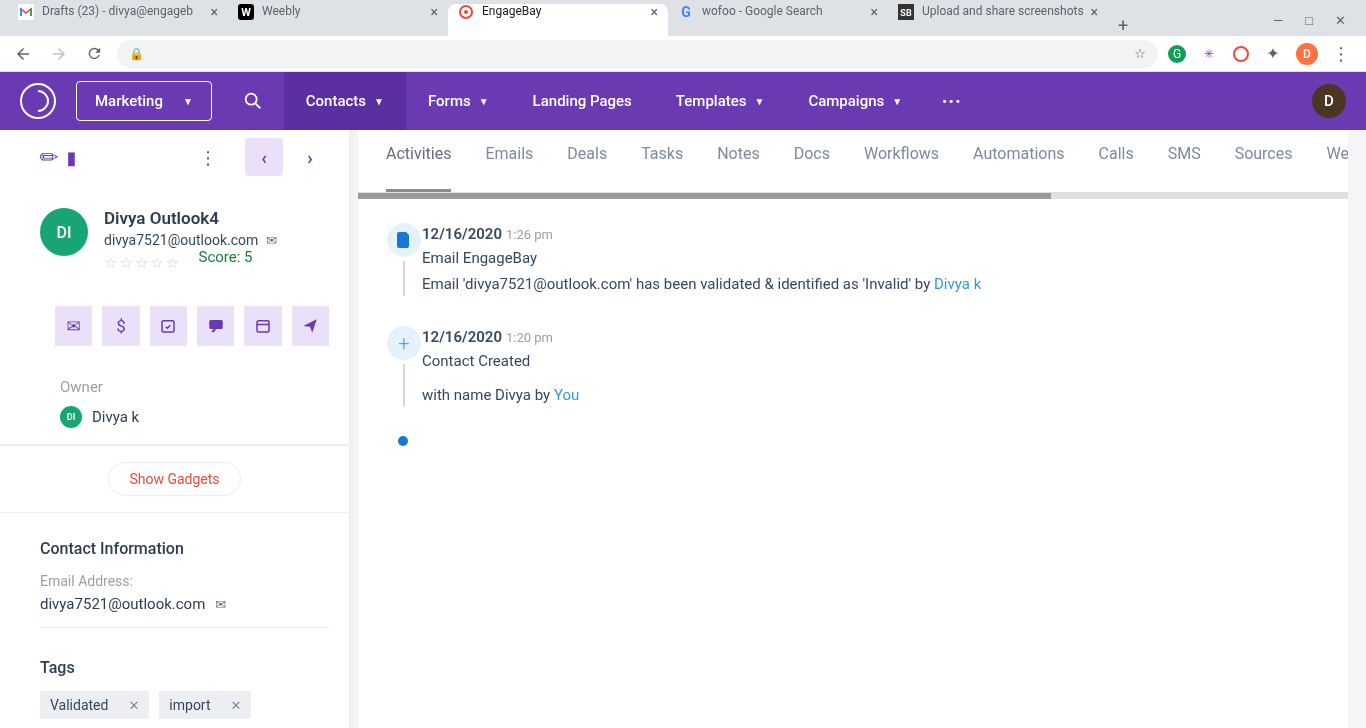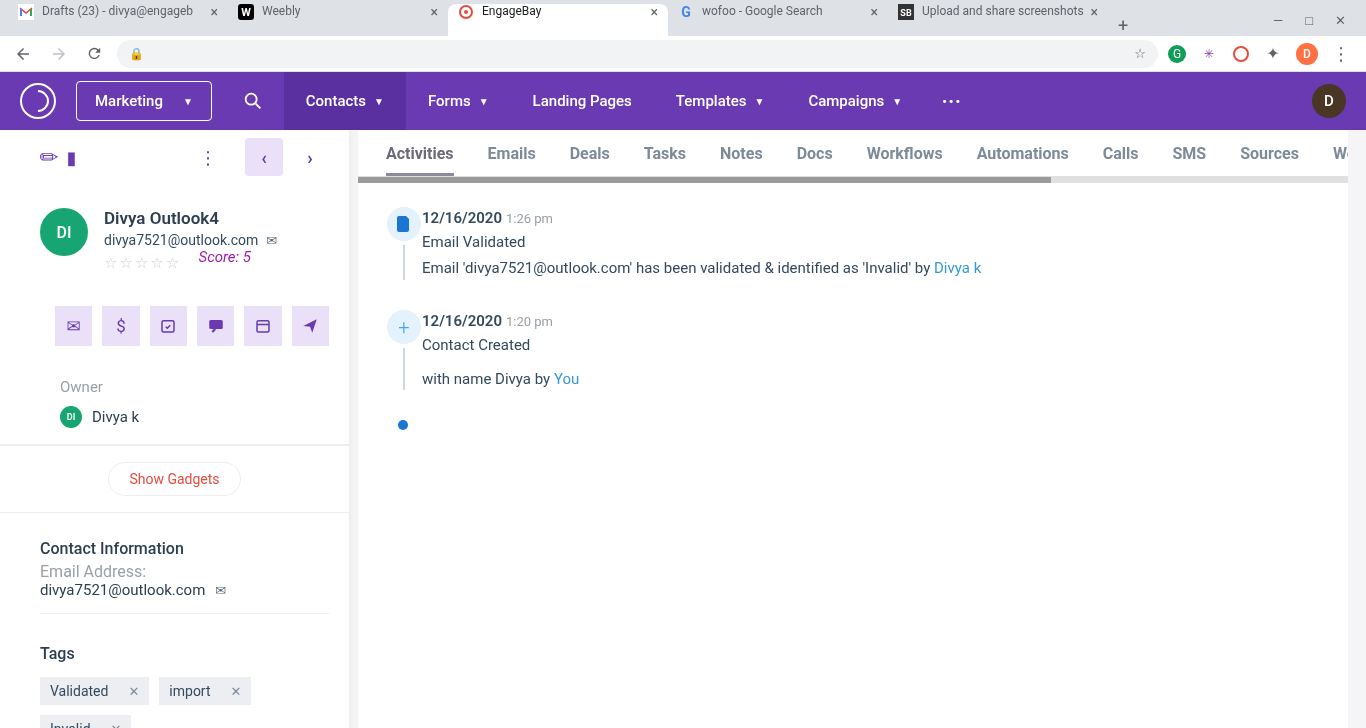--- a/index.html
+++ b/index.html
@@ -51,51 +51,51 @@
 .sb-kebab { color:#6a3ab2; font-size:18px; cursor:pointer; margin-right:20px;}
 .sb-arrow { width:38px; height:38px; background:#eae0f7; border-radius:4px; display:flex; align-items:center; justify-content:center; color:#6a3ab2; font-size:18px; cursor:pointer; font-weight:bold;}
 
 
 .contact-hdr { display:flex; padding: 18px 20px 10px 40px; gap:16px; align-items:flex-start;}
 .avatar-lg { width:48px; height:48px; border-radius:50%; background:#17a673; color:#fff; display:flex; align-items:center; justify-content:center; font-size:16px; font-weight:500;}
 .contact-name { font-size:17px; font-weight:600; color:#2c3e50;}
 .contact-email-row { display:flex; align-items:center; gap:8px; color:#34495e; font-size:14px; margin-top:4px;}
 .mail-small-icon { color:#5a6a7a; font-size:13px;}
 .stars { color:#d0d0d0; font-size:15px; letter-spacing:2px; margin-top:6px; display:inline-block;}
-.score { font-size:15px; color:#a21caf; margin-left:14px; vertical-align:top;font-style:italic;}
+.score { font-size:15px; color:#15803d; margin-left:14px; vertical-align:top;}
 
 
 .action-row { display:flex; gap:10px; padding: 24px 20px 12px 55px;}
 .action-btn { width:40px; height:40px; background:#eae0f7; display:flex; align-items:center; justify-content:center; color:#6a3ab2; cursor:pointer; font-size:17px;}
 
 
 .owner-sec { padding: 20px 12px 16px 60px; border-bottom:1px solid #eee;}
 .owner-lbl { color:#9aa0a6; font-size:15px; margin-bottom:10px;}
 .owner-row { display:flex; align-items:center; gap:10px;}
 .owner-av { width:22px; height:22px; border-radius:50%; background:#17a673; color:#fff; display:flex; align-items:center; justify-content:center; font-size:9px; font-weight:600;}
 .owner-name { color:#2c3e50; font-size:15px;}
 
 .show-gadgets { text-align:center; padding:16px; border-top:1px solid #eee; border-bottom:1px solid #eee;}
 .show-gadgets span { color:#e74c3c; font-size:14px; cursor:pointer; border:1px solid #eee; border-radius:20px; padding:8px 20px; display:inline-block;}
 
 
 .ci-sec { padding: 26px 20px 16px 40px;}
-.ci-h { font-size:16px; color:#2c3e50; font-weight:500; margin-bottom:4px;}
-.ci-lbl { color:#9aa0a6; font-size:16px; }
+.ci-h { font-size:16px; color:#2c3e50; font-weight:500; margin-bottom:15px;}
+.ci-lbl { color:#9aa0a6; font-size:14px; margin-bottom:6px;}
 .ci-val { color:#2c3e50; font-size:15px; display:flex; align-items:center; gap:10px; padding-bottom:14px; border-bottom:1px solid #eee;}
 
 .tags-sec { padding: 14px 20px 10px 40px;}
 .tags-h { font-size:16px; color:#2c3e50; font-weight:500; margin-bottom:14px;}
 .tags-row { display:flex; gap:10px; flex-wrap:wrap; margin-bottom:12px;}
 .tag-chip { background:#eceef1; padding:6px 10px; font-size:14px; color:#34495e; display:flex; align-items:center; gap:20px;}
 .tag-x { color:#7d8a99; cursor:pointer; font-size:13px;}
 
 
 .ct-tabs { display:flex; gap:34px; padding: 14px 28px 0 28px; border-bottom:1px solid #e0e0e0; overflow-x:auto;}
-.ct-tab { padding-bottom:10px; color:#7d8a99; font-size:16px; font-weight:700; cursor:pointer; white-space:nowrap;}
+.ct-tab { padding-bottom:26px; color:#7d8a99; font-size:16px; font-weight:400; cursor:pointer; white-space:nowrap;}
 .ct-tab.active { color:#6a6a7a; border-bottom:3px solid #8a8a9a;}
 .scroll-ind { height:6px; background:#e0e0e0; position:relative;}
 .scroll-thumb { height:6px; background:#9a9a9a; width:70%; position:absolute; left:0;}
 
 
 .timeline { padding: 24px 28px; position:relative;}
 .tl-item { display:flex; gap:0; position:relative; padding-bottom:30px;justify-content:space-between;}
 .tl-icon-wrap { width:36px; display:flex; flex-direction:column; align-items:center;}
 .tl-icon { width:34px; height:34px; border-radius:50%; background:#e3f2fd; color:#1976d2; display:flex; align-items:center; justify-content:center; font-size:15px; z-index:2;}
 .tl-icon.plus { background:#e3f2fd; color:#42a5f5; font-size:20px; font-weight:300;}
@@ -363,21 +363,21 @@
         <div class="tl-icon-wrap">
           <div class="tl-icon">
               <svg width="14" height="16" viewBox="0 0 14 16">
                 <path d="M2 0h7l3 3v11a2 2 0 0 1-2 2H2a2 2 0 0 1-2-2V2a2 2 0 0 1 2-2z" fill="#1976d2"></path>
               </svg>
             </div>
           <div class="tl-line"></div>
         </div>
         <div class="tl-body">
           <div><span class="tl-date">12/16/2020</span><span class="tl-time">1:26 pm</span></div>
-          <div class="tl-title">Email Validated</div>
+          <div class="tl-title">Email EngageBay</div>
           <div class="tl-desc"><span>Email 'divya7521@outlook.com' has been validated &amp; identified as 'Invalid' by </span><span class="tl-link">Divya k</span></div>
         </div>
       </div>
 
       <div class="tl-item">
         <div class="tl-icon-wrap">
           <div class="tl-icon plus">+</div>
           <div class="tl-line"></div>
         </div>
         <div class="tl-body">

